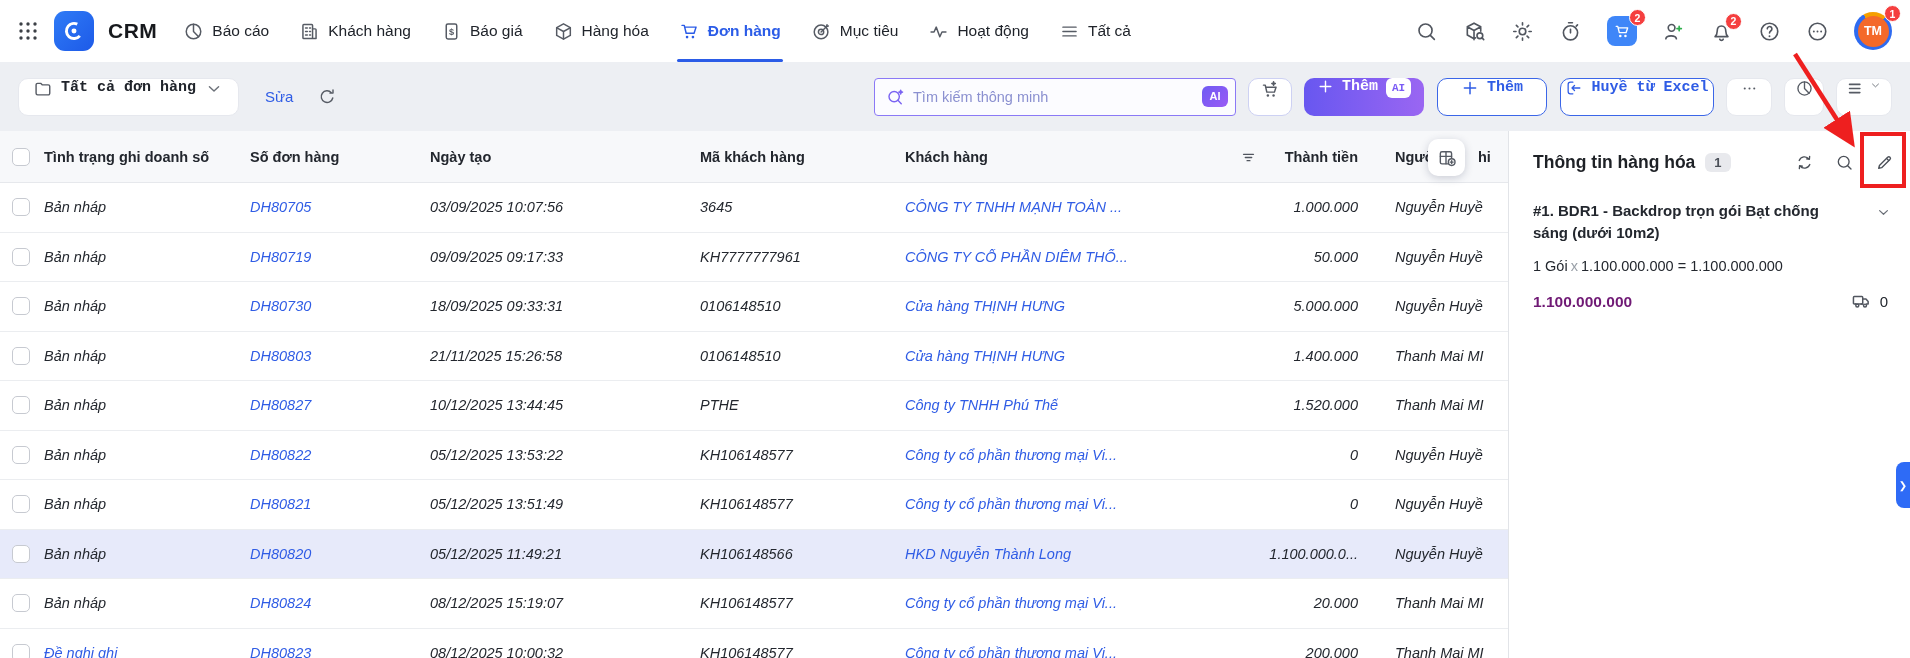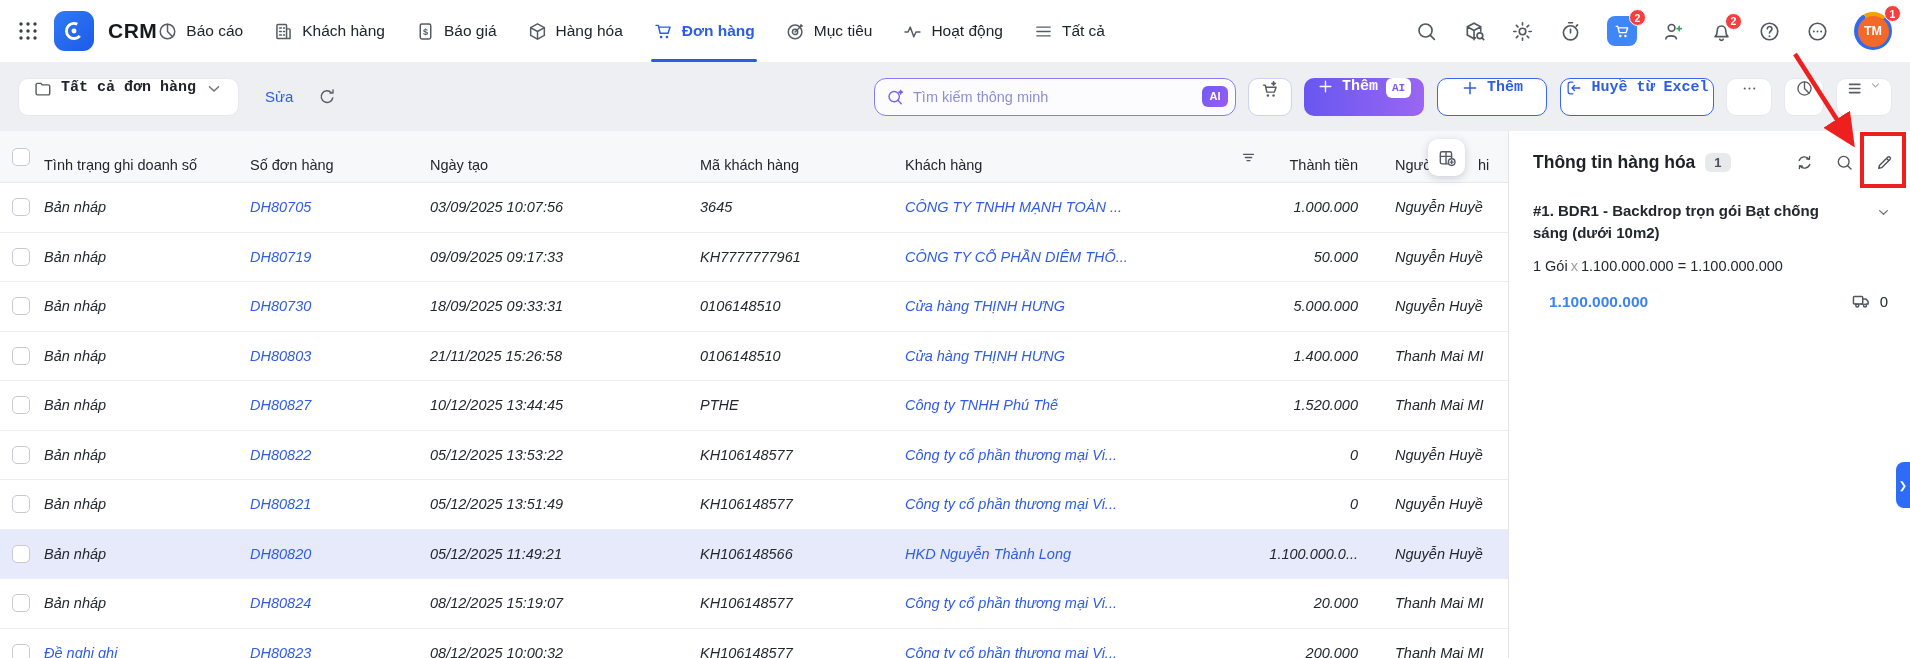--- a/index.html
+++ b/index.html
@@ -4,21 +4,21 @@
 <style>
   * { margin:0; padding:0; box-sizing:border-box; }
   html,body { width:1910px; height:658px; overflow:hidden;
     font-family:"Liberation Sans","DejaVu Sans",sans-serif; background:#fff; color:#23272e; }
   .app { position:relative; width:1910px; height:658px; }
   svg { display:block; }
 
   
   .topnav { position:absolute; left:0; top:0; width:1910px; height:62px; background:#fff;
     display:flex; align-items:stretch; padding:0 18px 0 16px; }
-  .nav-left { display:flex; align-items:center; gap:14px; }
+  .nav-left { display:flex; align-items:center; gap:14px; margin-right:26px; }
   .icn { display:inline-flex; align-items:center; justify-content:center; color:#565b64; }
   .icn svg { width:100%; height:100%; }
   .grid-icn { width:24px; height:24px; color:#3c4046; }
   .logo { width:40px; height:40px; border-radius:11px;
     background:linear-gradient(135deg,#2f7bf6,#1d5ae8); display:flex; align-items:center; justify-content:center; }
   .logo svg { width:26px; height:26px; }
   .brand { font-size:21px; font-weight:bold; color:#17191d; letter-spacing:.5px; }
   .nav-items { display:flex; align-items:stretch; gap:30px; }
   .nav-item { position:relative; display:flex; align-items:center; gap:8px; cursor:pointer;
     font-size:15.5px; color:#20242b; white-space:nowrap; }
@@ -46,21 +46,21 @@
   .toolbar { position:absolute; left:0; top:62px; width:1910px; height:69px; background:#edeff3;
     display:flex; align-items:center; padding:0 18px; }
   .btn { display:flex; align-items:flex-start; justify-content:center; gap:8px; height:38px;
     border-radius:10px; background:#fff; cursor:pointer; font-size:15px; border:1px solid #e6e8ee;font-family:Liberation Mono, monospace; }
   .view-btn { padding:0 14px; font-weight:bold; color:#20242b; }
   .view-btn .icn { width:20px; height:20px; }
   .chev { width:15px; height:15px; color:#6b7078; }
   .link-edit { margin-left:26px; color:#2f5ce5; font-size:15px; cursor:pointer; }
   .tb-refresh { margin-left:24px; width:20px; height:20px; color:#565b64; cursor:pointer; }
   .search-wrap { margin-left:auto; position:relative; width:362px; height:38px; }
-  .search-input { width:100%; height:100%; border:1.5px solid #8b79f6; border-radius:12px;
+  .search-input { width:100%; height:100%; border:1.5px solid #8b79f6; border-radius:4px;
     background:#fcfcff; padding:0 40px 0 38px; font-size:14.5px; color:#3d4df; color:#444a9e;
     font-family:inherit; outline:none; }
   .search-input::placeholder { color:#8b90d0; }
   .search-icn { position:absolute; left:11px; top:9px; width:20px; height:20px; color:#7a63f2; }
   .ai-chip { position:absolute; right:8px; top:8px; width:26px; height:21px; border-radius:6px;
     background:linear-gradient(135deg,#6f5bf3,#9a5bf5); color:#fff; font-size:11px; font-weight:bold;
     display:flex; align-items:center; justify-content:center; }
   .cart-ai-btn { width:44px; margin-left:12px; border-color:#cdd1f3; color:#8b8fd8; }
   .cart-ai-btn .icn { width:21px; height:21px; }
   .btn-add-ai { margin-left:12px; width:120px; border:none; color:#fff; font-weight:bold;
@@ -75,22 +75,22 @@
   .btn-sq { margin-left:12px; color:#51565f; }
   .btn-more3 { width:46px; }
   .btn-pie { width:40px; }
   .btn-list { width:56px; gap:4px; }
   .btn-sq .icn { width:19px; height:19px; }
   .btn-list .chev { width:13px; height:13px; }
 
   
   .table-area { position:absolute; left:0; top:131px; width:1508px; height:527px; background:#fff; }
   .thead { position:relative; width:1508px; height:52px; background:#f7f8fa; border-bottom:1px solid #e6e8ec; }
-  .hcell { position:absolute; top:8px; height:52px; display:flex; align-items:center;
-    font-size:14.5px; font-weight:normal; color:#23272e; white-space:nowrap; }
+  .hcell { position:absolute; top:0; height:52px; display:flex; align-items:center;
+    font-size:14.5px; font-weight:bold; color:#23272e; white-space:nowrap; }
   .cb { position:absolute; left:12px; top:50%; margin-top:-9px; width:18px; height:18px;
     border:1.5px solid #c7cad1; border-radius:5px; background:#fff; cursor:pointer; }
   .filter-icn { position:absolute; left:1240px; top:18px; width:17px; height:17px; color:#51565f; cursor:pointer; }
   .colbtn { position:absolute; left:1428px; top:8px; width:37px; height:37px; border-radius:10px;
     background:#fff; box-shadow:0 2px 8px rgba(40,50,80,.22); display:flex; align-items:center;
     justify-content:center; color:#454a52; cursor:pointer; z-index:5; }
   .colbtn .icn { width:20px; height:20px; }
   .rows { position:relative; width:1508px; height:475px; overflow:hidden;font-style:italic; }
   .trow { position:relative; height:49.5px; border-bottom:1px solid #ebedf0; background:#fff; }
   .trow.hl { background:#e7eafa; }
@@ -113,21 +113,21 @@
   .panel-count { margin-left:10px; background:#e8e9ed; color:#4b5058; font-size:13px; font-weight:bold;
     border-radius:6px; padding:2px 9px; }
   .panel-icons { margin-left:auto; display:flex; align-items:center; gap:21px; }
   .panel-icons .icn { width:19px; height:19px; color:#4b5058; cursor:pointer; }
   .prod { position:relative; margin-top:27px; padding-right:36px; }
   .prod-name { font-size:15px; font-weight:bold; color:#23272e; line-height:22px; max-width:330px; }
   .prod-chev { position:absolute; right:2px; top:4px; width:17px; height:17px; color:#6b7078; cursor:pointer; }
   .qty-line { margin-top:14px; font-size:14.5px; color:#23272e; }
   .qty-x { color:#9aa0a8; padding:0 3px; }
   .total-row { margin-top:17px; display:flex; align-items:center; }
-  .total-val { font-size:15.5px; color:#3b82f6; font-weight:bold;margin-left:16px; }
+  .total-val { font-size:15.5px; color:#701a75; font-weight:bold; }
   .ship { margin-left:auto; display:flex; align-items:center; gap:8px; padding-right:6px; }
   .ship .icn { width:21px; height:21px; color:#51565f; }
   .ship-count { font-size:15px; color:#23272e; }
 
   .edge-tab { position:absolute; left:1896px; top:462px; width:14px; height:46px; background:#2e6bf6;
     border-radius:8px 0 0 8px; color:#fff; display:flex; align-items:center; justify-content:center;
     font-size:10px; cursor:pointer; z-index:20; }
 
   .anno { position:absolute; left:0; top:0; pointer-events:none; z-index:50; }
 </style>

